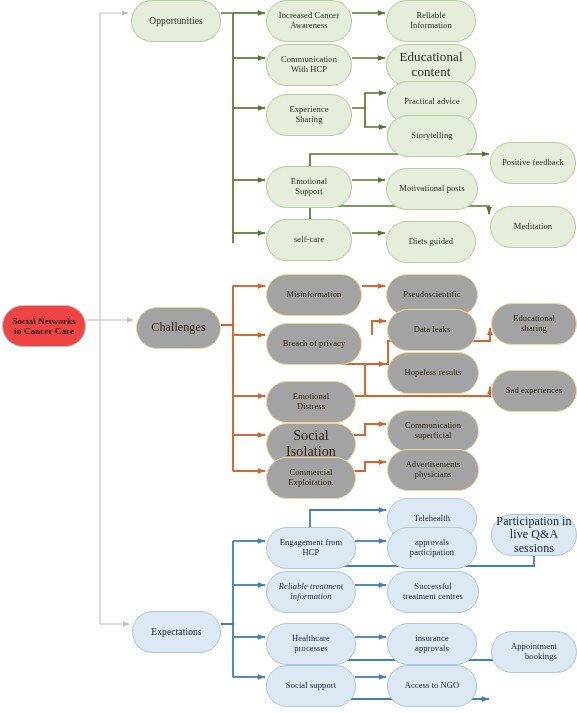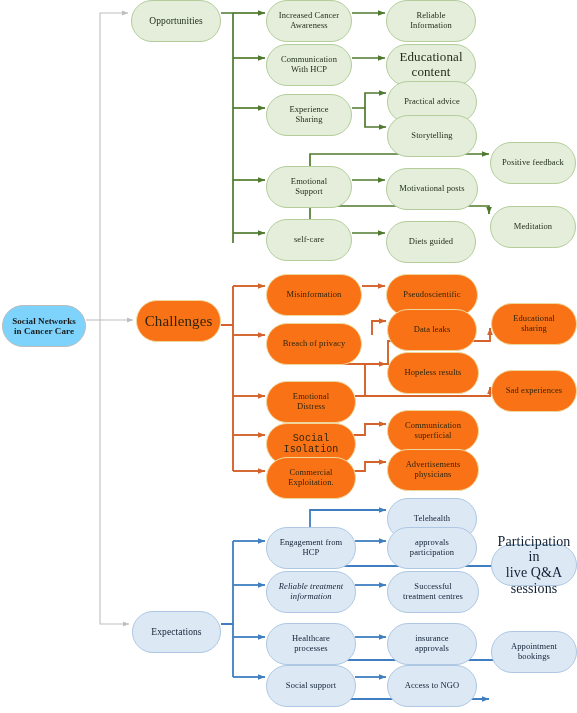--- a/index.html
+++ b/index.html
@@ -34,31 +34,31 @@
     text-align: center;
     border-radius: 999px;
     border-style: solid;
     border-width: 1px;
     line-height: 1.12;
     padding: 20px 4px;
     white-space: pre-line;
     letter-spacing: 0.1px;
   }
   .n-root {
-    background: #7dd3fc;
+    background: #ef4444;
     border-color: #bdbdbd;
     color: #1a1a1a;
   }
   .n-green {
     background: #e4eedb;
     border-color: #b3ce9b;
     color: #1f2b16;
   }
   .n-orange {
-    background: #f97316;
+    background: #a3a3a3;
     border-color: #efd69a;
     color: #30240d;
   }
   .n-blue {
     background: #dde8f5;
     border-color: #aec8e3;
     color: #102033;
   }
 </style>
 </head>
@@ -151,21 +151,21 @@
       <path d="M355,677 L386,677" marker-end="url(#ah-blue)"></path>
       <path d="M310,691 L310,699 L489,699" marker-end="url(#ah-blue)"></path>
     </g>
   </svg>
 
   <div class="node n-root" style="left:2px; top:305px; width:84px; height:30px; font-size:9px; font-weight:bold;">Social Networks
 in Cancer Care</div>
 
   <div class="node n-green" style="left:131px; top:0px; width:90px; height:26px; font-size:9.5px;">Opportunities</div>
 
-  <div class="node n-orange" style="left:136px; top:300px; width:85px; height:14px; font-size:15px;">Challenges</div>
+  <div class="node n-orange" style="left:136px; top:307px; width:85px; height:14px; font-size:12px;">Challenges</div>
 
   <div class="node n-blue" style="left:132px; top:611px; width:89px; height:26px; font-size:9.5px;">Expectations</div>
 
   <div class="node n-green" style="left:266px; top:0px; width:86px; height:29px; font-size:8.5px;">Increased Cancer
 Awareness</div>
   <div class="node n-green" style="left:386px; top:0px; width:90px; height:29px; font-size:8.5px;">Reliable
 Information</div>
 
   <div class="node n-green" style="left:266px; top:44px; width:86px; height:29px; font-size:8.5px;">Communication
 With HCP</div>
@@ -192,45 +192,45 @@
   <div class="node n-orange" style="left:387px; top:309px; width:90px; height:24px; font-size:8.5px;">Data leaks</div>
   <div class="node n-orange" style="left:266px; top:323px; width:96px; height:26px; font-size:8.5px;">Breach of privacy</div>
   <div class="node n-orange" style="left:491px; top:303px; width:86px; height:28px; font-size:8.5px;">Educational
 sharing</div>
 
   <div class="node n-orange" style="left:266px; top:381px; width:90px; height:30px; font-size:8.5px;">Emotional
 Distress</div>
   <div class="node n-orange" style="left:387px; top:352px; width:92px; height:24px; font-size:8.5px;">Hopeless results</div>
   <div class="node n-orange" style="left:491px; top:370px; width:86px; height:24px; font-size:8.5px;">Sad experiences</div>
 
-  <div class="node n-orange" style="left:266px; top:423px; width:90px; height:24px; font-size:10px;font-family:Liberation Mono, monospace;">Social Isolation</div>
+  <div class="node n-orange" style="left:266px; top:423px; width:90px; height:24px; font-size:14px;">Social Isolation</div>
   <div class="node n-orange" style="left:387px; top:410px; width:92px; height:28px; font-size:8.5px;">Communication
 superficial</div>
 
   <div class="node n-orange" style="left:266px; top:457px; width:90px; height:29px; font-size:8.5px;">Commercial
 Exploitation.</div>
   <div class="node n-orange" style="left:387px; top:449px; width:92px; height:28px; font-size:8.5px;">Advertisements
 physicians</div>
 
   <div class="node n-blue" style="left:266px; top:527px; width:90px; height:29px; font-size:8.5px;">Engagement from
 HCP</div>
   <div class="node n-blue" style="left:387px; top:498px; width:90px; height:24px; font-size:8.5px;">Telehealth</div>
   <div class="node n-blue" style="left:387px; top:527px; width:90px; height:28px; font-size:8.5px;">approvals
 participation</div>
-  <div class="node n-blue" style="left:491px; top:544px; width:86px; height:39px; font-size:14px;">Participation in
+  <div class="node n-blue" style="left:491px; top:514px; width:86px; height:39px; font-size:12px;">Participation in
 live Q&amp;A sessions</div>
 
   <div class="node n-blue" style="left:266px; top:571px; width:90px; height:29px; font-size:8.5px;font-style:italic;">Reliable treatment
 information</div>
   <div class="node n-blue" style="left:387px; top:571px; width:92px; height:29px; font-size:8.5px;">Successful
 treatment centres</div>
 
   <div class="node n-blue" style="left:266px; top:623px; width:90px; height:29px; font-size:8.5px;">Healthcare
 processes</div>
   <div class="node n-blue" style="left:387px; top:623px; width:90px; height:29px; font-size:8.5px;">insurance
 approvals</div>
-  <div class="node n-blue" style="left:491px; top:631px; width:86px; height:29px; font-size:8.5px;">Appointment
+  <div class="node n-blue" style="left:491px; top:631px; width:86px; height:29px; font-size:8.5px;text-align:right;">Appointment
 bookings</div>
 
   <div class="node n-blue" style="left:266px; top:665px; width:90px; height:24px; font-size:8.5px;">Social support</div>
   <div class="node n-blue" style="left:387px; top:665px; width:90px; height:24px; font-size:8.5px;">Access to NGO</div>
 
 </div>
 
 </body></html>

